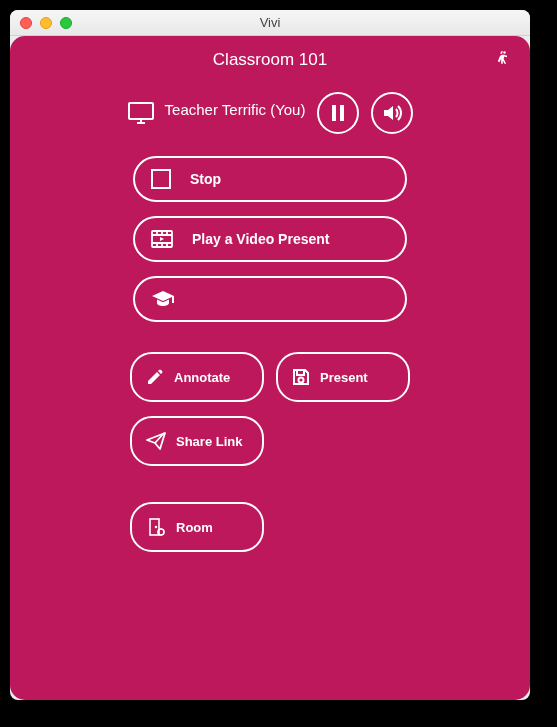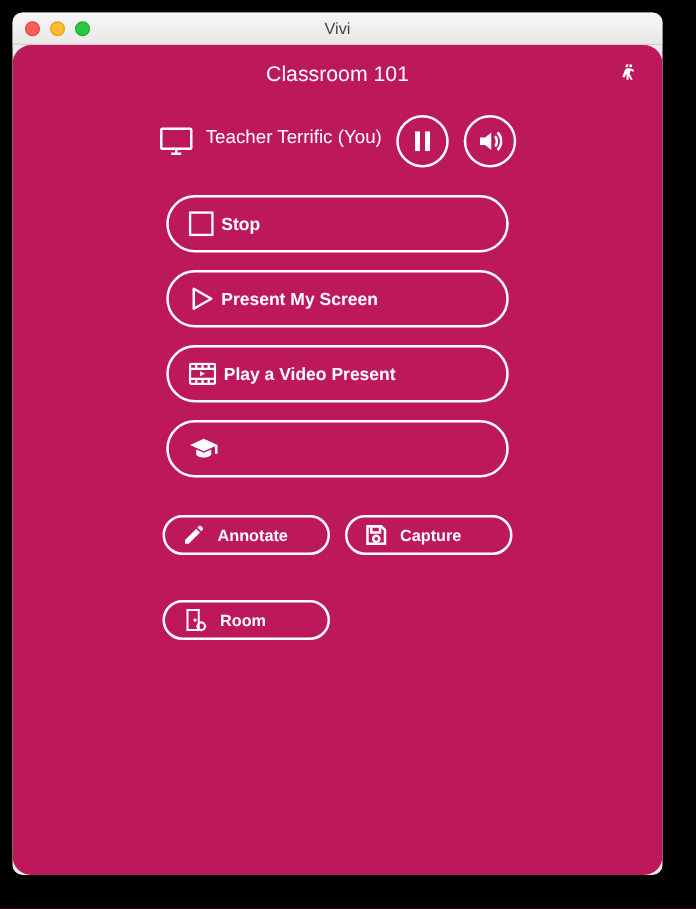--- a/index.html
+++ b/index.html
@@ -97,34 +97,34 @@
     gap: 14px;
   }
   .pill {
     width: 274px;
     height: 46px;
     border: 2px solid #fff;
     border-radius: 23px;
     display: flex;
     align-items: center;
     padding-left: 16px;
-    gap: 6px;
+    gap: 19px;
     font-size: 14px;
     font-weight: 600;
     cursor: pointer;
   }
   .grid {
     margin: 30px auto 0;
     width: 280px;
     display: grid;
     grid-template-columns: 1fr 1fr;
     gap: 14px 12px;
   }
   .small-pill {
-    height: 32px;
+    height: 50px;
     border: 2px solid #fff;
     border-radius: 22px;
     display: flex;
     align-items: center;
     padding-left: 14px;
     gap: 10px;
     font-size: 13px;
     font-weight: 600;
     cursor: pointer;
     position: relative;
@@ -200,28 +200,20 @@
     </div>
 
     <div class="main-btns">
       <div class="pill">
         <span class="ic">
           <svg width="20" height="20" fill="none" stroke="#fff" stroke-width="2">
               <rect x="1" y="1" width="18" height="18"></rect>
             </svg>
         </span>
         <span>Stop</span>
-      </div>
-      <div class="pill">
-        <span class="ic">
-          <svg width="20" height="20" fill="none" stroke="#fff" stroke-width="2" stroke-linejoin="round">
-              <path d="M4 2l14 8-14 8V2z"></path>
-            </svg>
-        </span>
-        <span>Present My Screen</span>
       </div>
       <div class="pill">
         <span class="ic">
           <svg width="22" height="18" viewBox="0 0 22 18" fill="none" stroke="#fff" stroke-width="1.8">
               <rect x="1" y="1" width="20" height="16" rx="1"></rect>
               <line x1="1" y1="5" x2="21" y2="5"></line>
               <line x1="1" y1="13" x2="21" y2="13"></line>
               <line x1="6" y1="1" x2="6" y2="5"></line>
               <line x1="11" y1="1" x2="11" y2="5"></line>
               <line x1="16" y1="1" x2="16" y2="5"></line>
@@ -252,21 +244,30 @@
         <span>Annotate</span>
       </div>
       <div class="small-pill">
         <span class="ic">
           <svg width="18" height="18" viewBox="0 0 18 18" fill="none" stroke="#fff" stroke-width="2">
               <path d="M2 2h11l3 3v11H2V2z"></path>
               <rect x="5" y="2" width="7" height="5" fill="none"></rect>
               <circle cx="9" cy="12" r="2.5" fill="none"></circle>
             </svg>
         </span>
-        <span>Capture</span>
+        <span>Present</span>
+      </div>
+      <div class="small-pill">
+        <span class="ic">
+          <svg width="20" height="18" viewBox="0 0 20 18" fill="none" stroke="#fff" stroke-width="1.8" stroke-linejoin="round">
+              <path d="M1 8l18-7-5 16-5-6-8-3z"></path>
+              <path d="M9 11l9-10"></path>
+            </svg>
+        </span>
+        <span>Share Link</span>
       </div>
     </div>
 
     <div class="bottom-row">
       <div class="small-pill">
         <span class="ic">
           <svg width="20" height="20" viewBox="0 0 20 20" fill="none" stroke="#fff" stroke-width="1.6">
               <rect x="4" y="2" width="9" height="16"></rect>
               <circle cx="10" cy="10" r="0.5" fill="#fff"></circle>
               <circle cx="15" cy="15" r="3"></circle>

